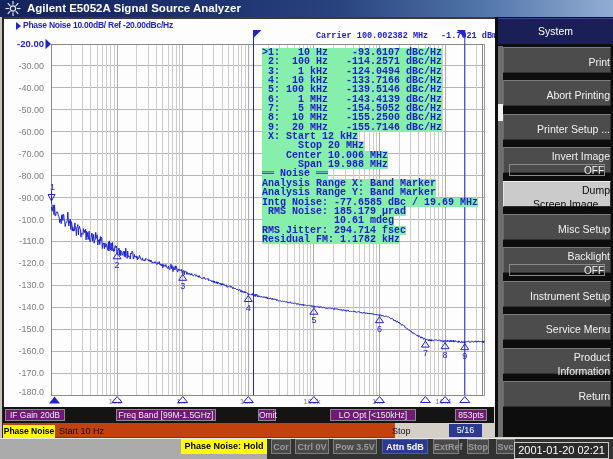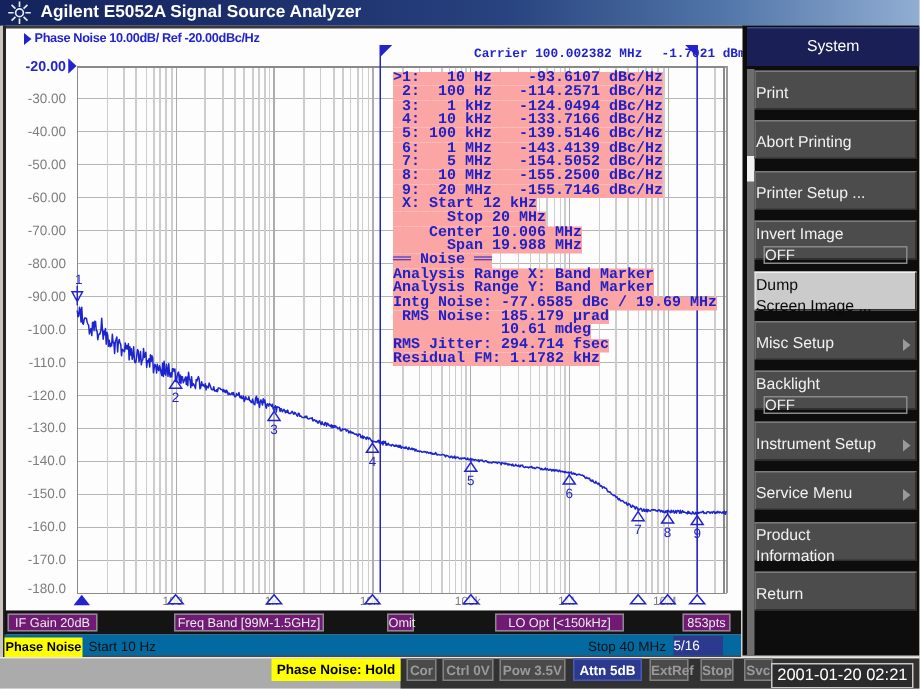--- a/index.html
+++ b/index.html
@@ -13,46 +13,46 @@
 #lstrip { position:absolute; left:0; top:17px; width:2px; height:442px; background:#c9c5bd; }
 #dstrip { position:absolute; left:2px; top:17px; width:2px; height:421px; background:#252525; }
 #plot { position:absolute; left:0; top:0; }
 #pn-line { position:absolute; left:4px; top:20px; font-size:8.5px; font-weight:bold; color:#2323cc; letter-spacing:-0.25px;padding-left:12px; }
 #pn-line .tri { display:inline-block; width:0; height:0; border-top:4.5px solid transparent;
   border-bottom:4.5px solid transparent; border-left:5.5px solid #2323cc; margin-right:2px; vertical-align:-2px; }
 #carrier { position:absolute; left:0px; top:31px; width:497px; font-family:"Liberation Mono",monospace;
   font-size:8.5px; font-weight:bold; color:#2323cc; white-space:pre; }
 #mtable { position:absolute; left:262px; top:48px; font-family:"Liberation Mono",monospace;
   font-size:10px; font-weight:bold; color:#2222c4; line-height:9.35px; white-space:nowrap; }
-#mtable span { background:#fca5a5; display:inline-block; height:9.35px;text-align:right; }
+#mtable span { background:#86efac; display:inline-block; height:9.35px;text-align:right; }
 #rpanel { position:absolute; left:495px; top:17px; width:118px; height:420px; background:#0d0d0d; }
 #sysbtn { position:absolute; left:3px; top:1px; width:115px; height:26px; background:#1a2055;
   border-top:1px solid #3a4a8a; color:#fff; font-size:10.5px; text-align:center; line-height:25px; }
 #sbar { position:absolute; left:3px; top:29px; width:5px; height:391px; background:#6e6e6e; }
 #sbar .thumb { position:absolute; left:0; top:58px; width:5px; height:17px; background:#f2f2f2; }
 .btn { position:absolute; left:8px; width:108px; height:26px; background:#4c4c4c;
   border:1px solid #303030; border-top-color:#7c7c7c; border-left-color:#6a6a6a;
-  color:#f2f2f2; font-size:10.5px; text-align:left; }
+  color:#f2f2f2; font-size:10.5px; text-align:right; }
 .btn span { line-height:28px; }
 .btn .l1 { line-height:15px; margin-top:1px; }
 .btn .l2 { line-height:13px; }
 .btn .off { width:96px; margin:0 auto; height:12px; line-height:11px; border:1px solid #8a8a8a; font-size:10px; }
 .btn.sel { background:#cbcbcb; color:#0a0a0a; border-top-color:#f0f0f0; border-left-color:#e2e2e2; }
 .arr { position:absolute; right:3px; top:11px; width:0; height:0; border-top:4px solid transparent;
   border-bottom:4px solid transparent; border-left:5px solid #9a9a9a; }
 #statusrow { position:absolute; left:3px; top:407px; width:491px; height:16px; background:#141414; }
 .sbox { position:absolute; top:2px; height:12px; background:#701a75; border:1px solid #8a8a8a;
   color:#ececec; font-size:8.5px; line-height:10px; text-align:center; }
-#tracebar { position:absolute; left:3px; top:423px; width:491px; height:15px; background:#0369a1; border-bottom:1px solid #4a4a4a; }
+#tracebar { position:absolute; left:3px; top:423px; width:392px; height:15px; background:#c2410c; border-bottom:1px solid #4a4a4a; }
 #tb-yellow { position:absolute; left:0px; top:2px; width:52px; height:13px; background:#ffff00;
   color:#000; font-size:8.5px; font-weight:bold; line-height:13px; text-align:center; white-space:nowrap; }
 #tb-start { position:absolute; left:56px; top:3px; color:#111; font-size:9px; }
 #tb-stop { position:absolute; left:389px; top:3px; color:#111; font-size:9px; }
 #tb-pg { position:absolute; left:446px; top:1px; width:33px; height:13px; background:#2b3a8e;
-  color:#fff; font-size:9px; line-height:13px; }
+  color:#fff; font-size:9px; line-height:13px; text-align:center; }
 #taskbar { position:absolute; left:0; top:438px; width:613px; height:21px; background:#ababab; border-top:1px solid #e8e8e8; }
 #tb-dark { position:absolute; left:267px; top:0; width:346px; height:21px; background:#323232; }
 .tk { position:absolute; top:0; height:15px; font-size:9px; line-height:15px; text-align:center; white-space:nowrap; }
 .tk.y { background:#ffff00; color:#000; font-weight:bold; }
 .tk.dim { background:#4a4a4a; color:#9a9a9a; border:1px solid #808080; font-weight:bold; }
 .tk.on { background:#2b3a8e; color:#fff; font-weight:bold; border:1px solid #4a5aae; }
 #clock { position:absolute; right:4px; top:3px; height:17px; background:#2b2b2b; border:1px solid #c8c8c8;
   color:#fff; font-size:11px; line-height:15px; padding:0 3px; }
 </style></head><body>
 <div id="page">

